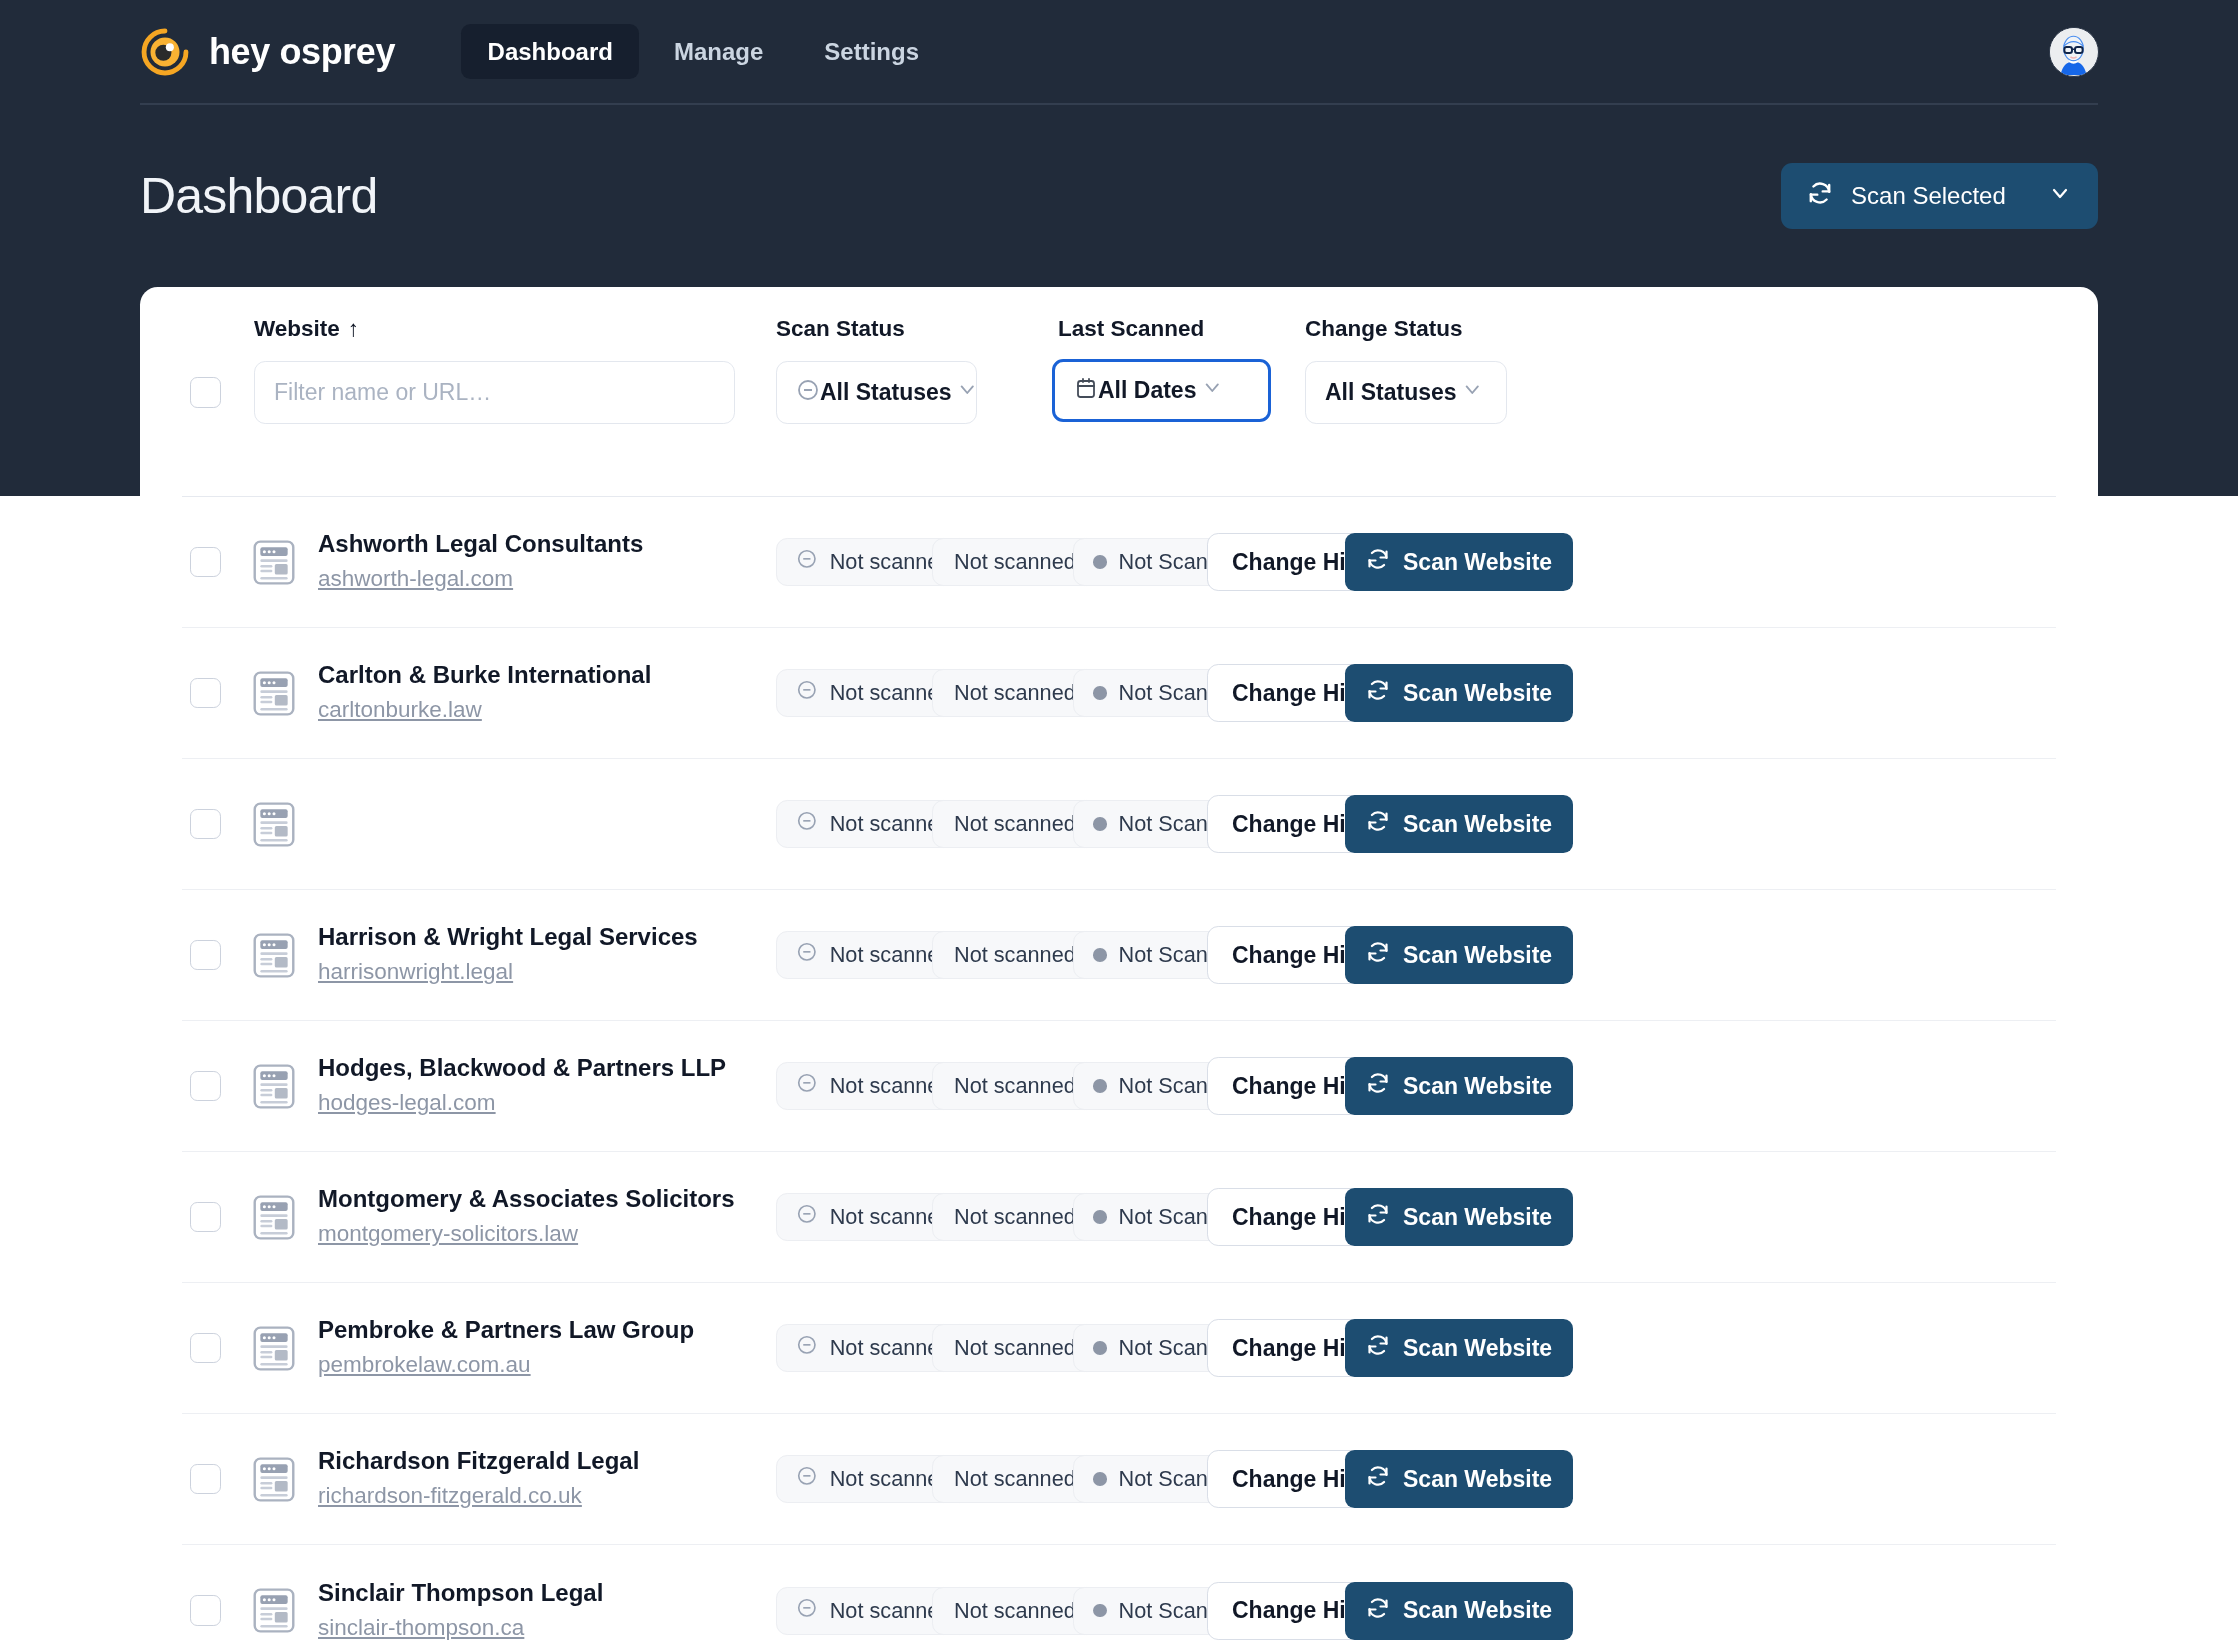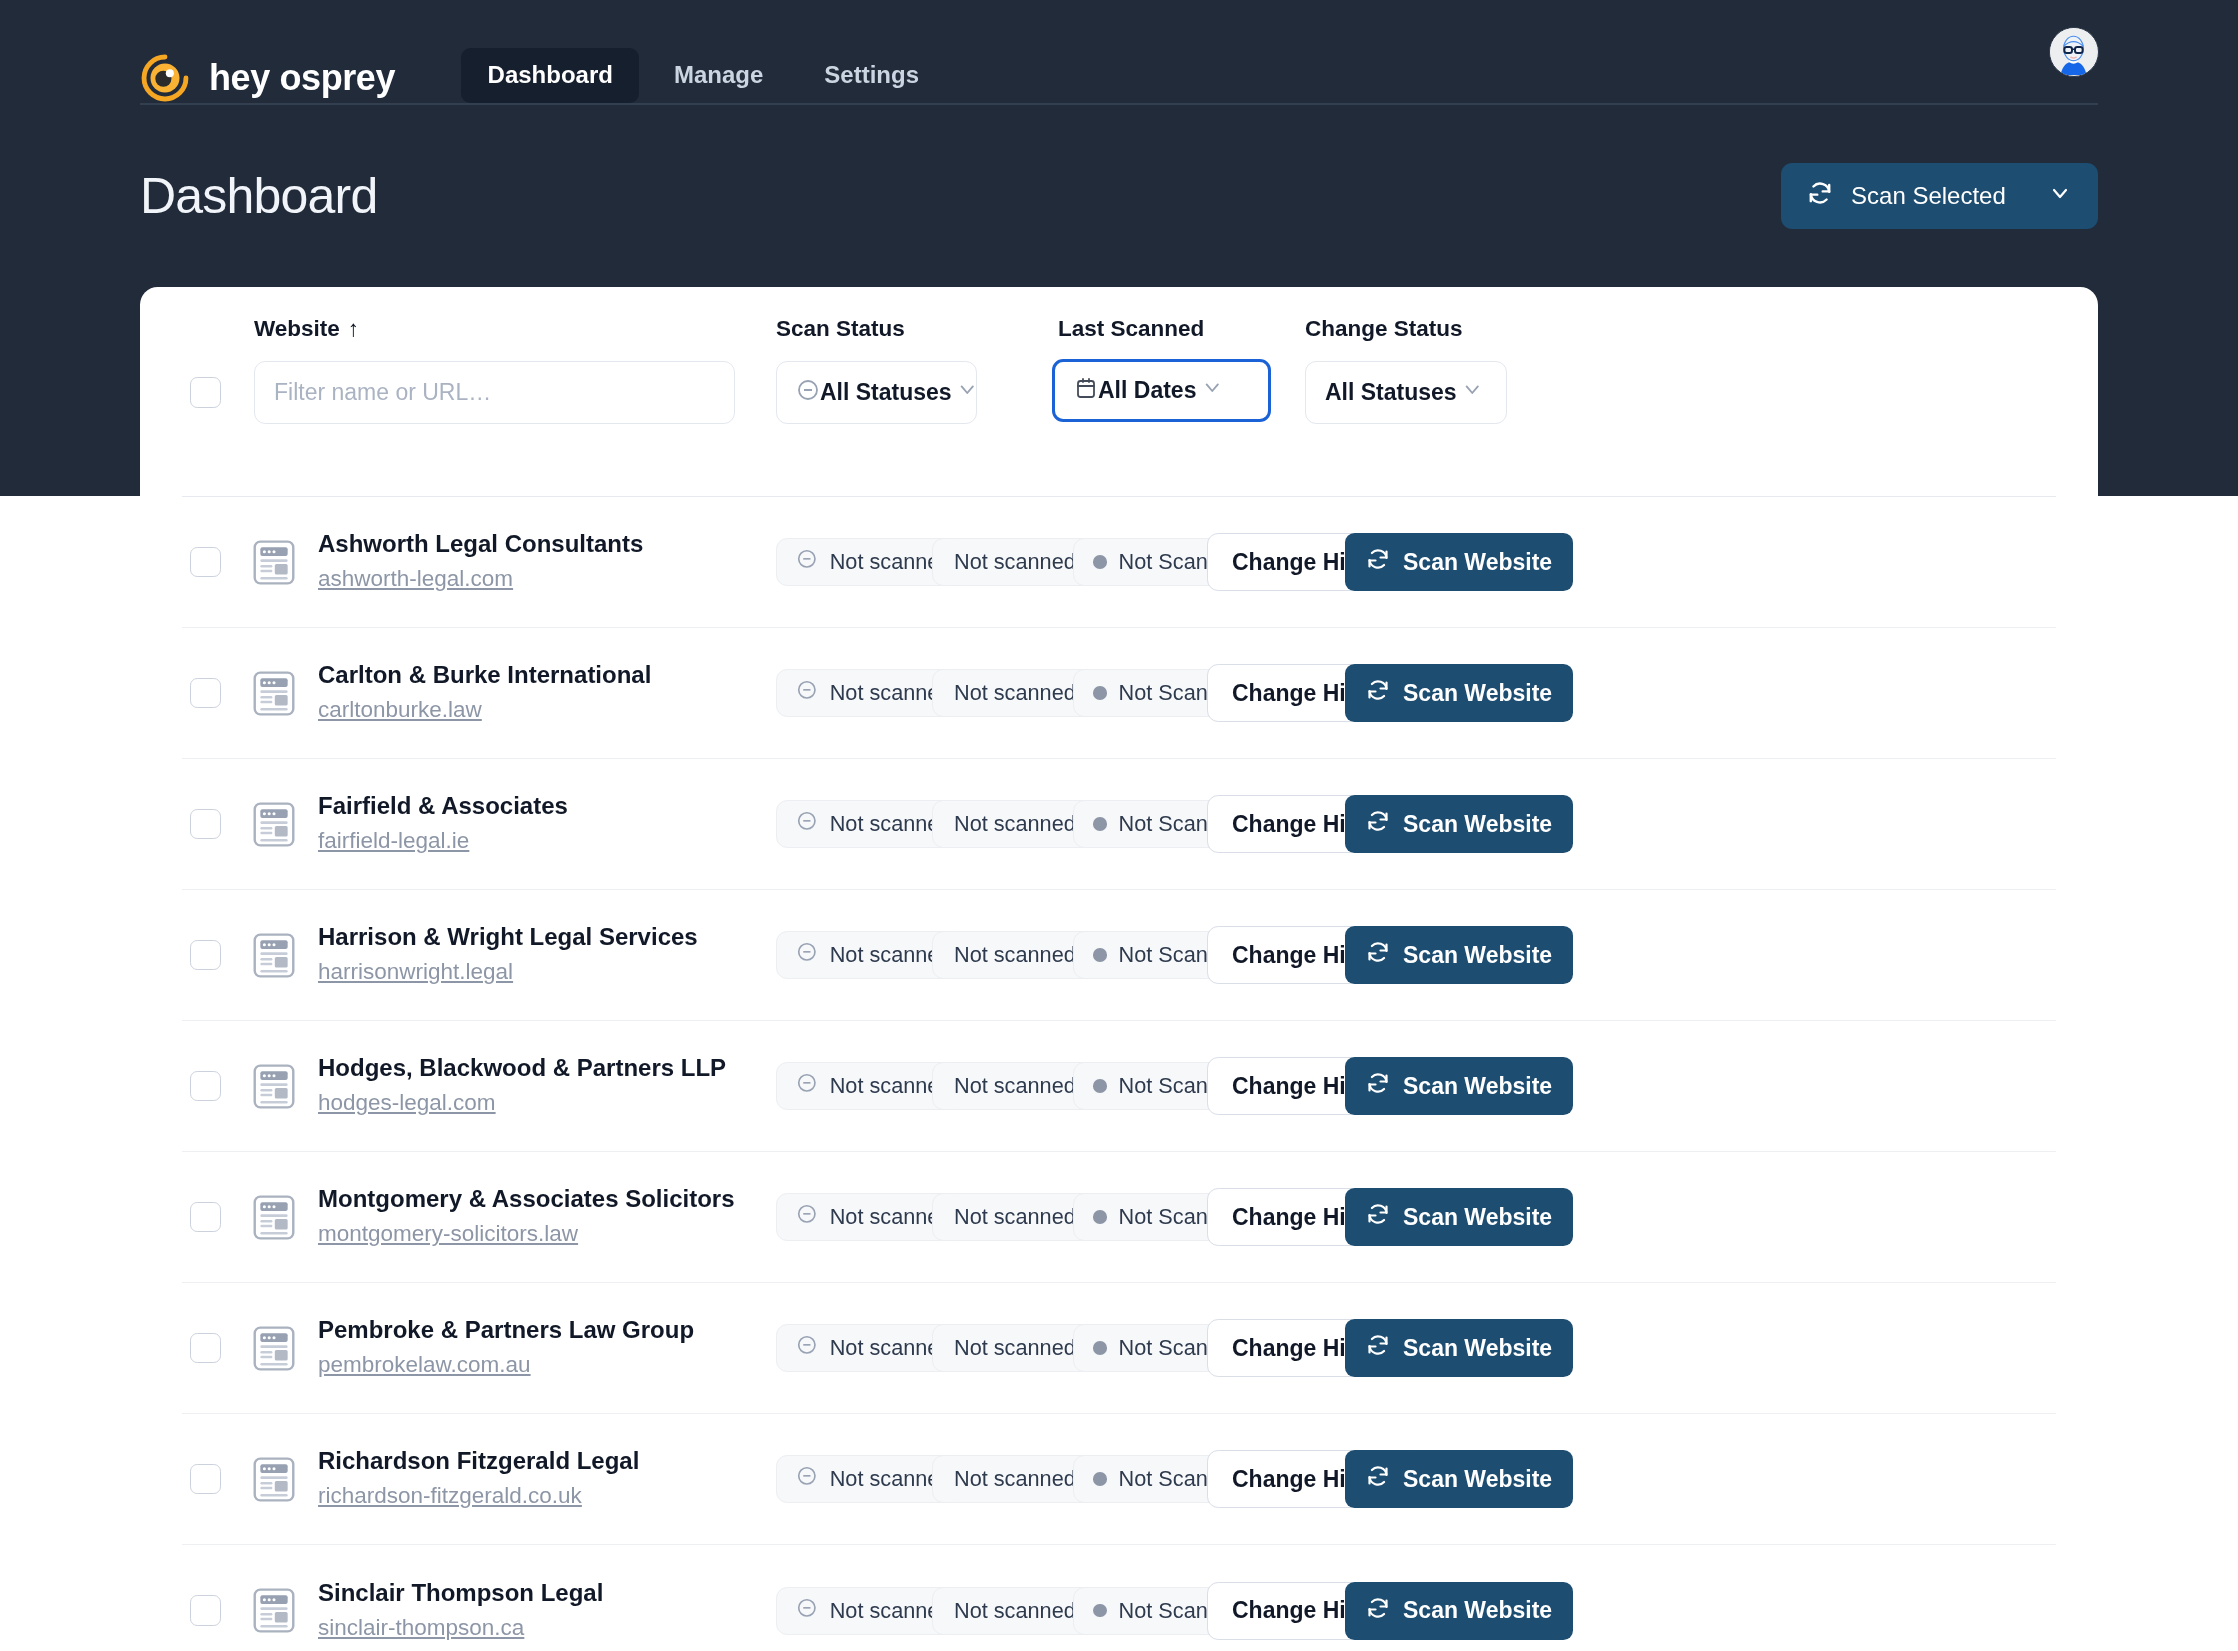--- a/index.html
+++ b/index.html
@@ -15,21 +15,21 @@
     position: absolute; left: 0; top: 0;
     width: 2239px; height: 496px;
     background: #1f2937;
     background-color: #212b3a;
   }
 
   
   .topnav {
     position: absolute; left: 0; top: 0;
     width: 2239px; height: 103px;
-    display: flex; align-items: flex-end;
+    display: flex; align-items: center;
     padding: 0 140px;
   }
   .brand { display: flex; align-items: center; gap: 19px; }
   .brand-logo { width: 50px; height: 50px; flex: 0 0 50px; }
   .brand-name {
     font-size: 36px; font-weight: 700; color: #ffffff;
     letter-spacing: -0.4px; white-space: nowrap;
   }
   .nav-items { display: flex; align-items: center; gap: 8px; margin-left: 66px; }
   .nav-item {
@@ -425,24 +425,20 @@
         <circle cx="14" cy="14.5" r="1.9" fill="#ffffff"></circle>
         <circle cx="20" cy="14.5" r="1.9" fill="#ffffff"></circle>
         <circle cx="26" cy="14.5" r="1.9" fill="#ffffff"></circle>
         <rect x="9" y="24" width="34" height="3.4" rx="1.7" fill="#c7cdd8"></rect>
         <rect x="9" y="31" width="15" height="3.2" rx="1.6" fill="#c7cdd8"></rect>
         <rect x="9" y="37" width="15" height="3.2" rx="1.6" fill="#c7cdd8"></rect>
         <rect x="27" y="30" width="16" height="13" rx="2" fill="#b3bac6"></rect>
         <rect x="9" y="46" width="34" height="3.2" rx="1.6" fill="#c7cdd8"></rect>
       </svg>
     </span>
-    <div class="site-text">
-      <div class="site-name">Fairfield &amp; Associates</div>
-      <div class="site-url">fairfield-legal.ie</div>
-    </div>
 
     <div class="badge c-scan">
       <span>
         <svg viewBox="0 0 24 24" width="21.7" height="21.7" fill="none" stroke="#98a2b3" stroke-width="1.8">
               <circle cx="12" cy="12" r="9"></circle>
               <line x1="8" y1="12" x2="16" y2="12"></line>
             </svg>
       </span>
       <span>Not scanned</span>
     </div>

